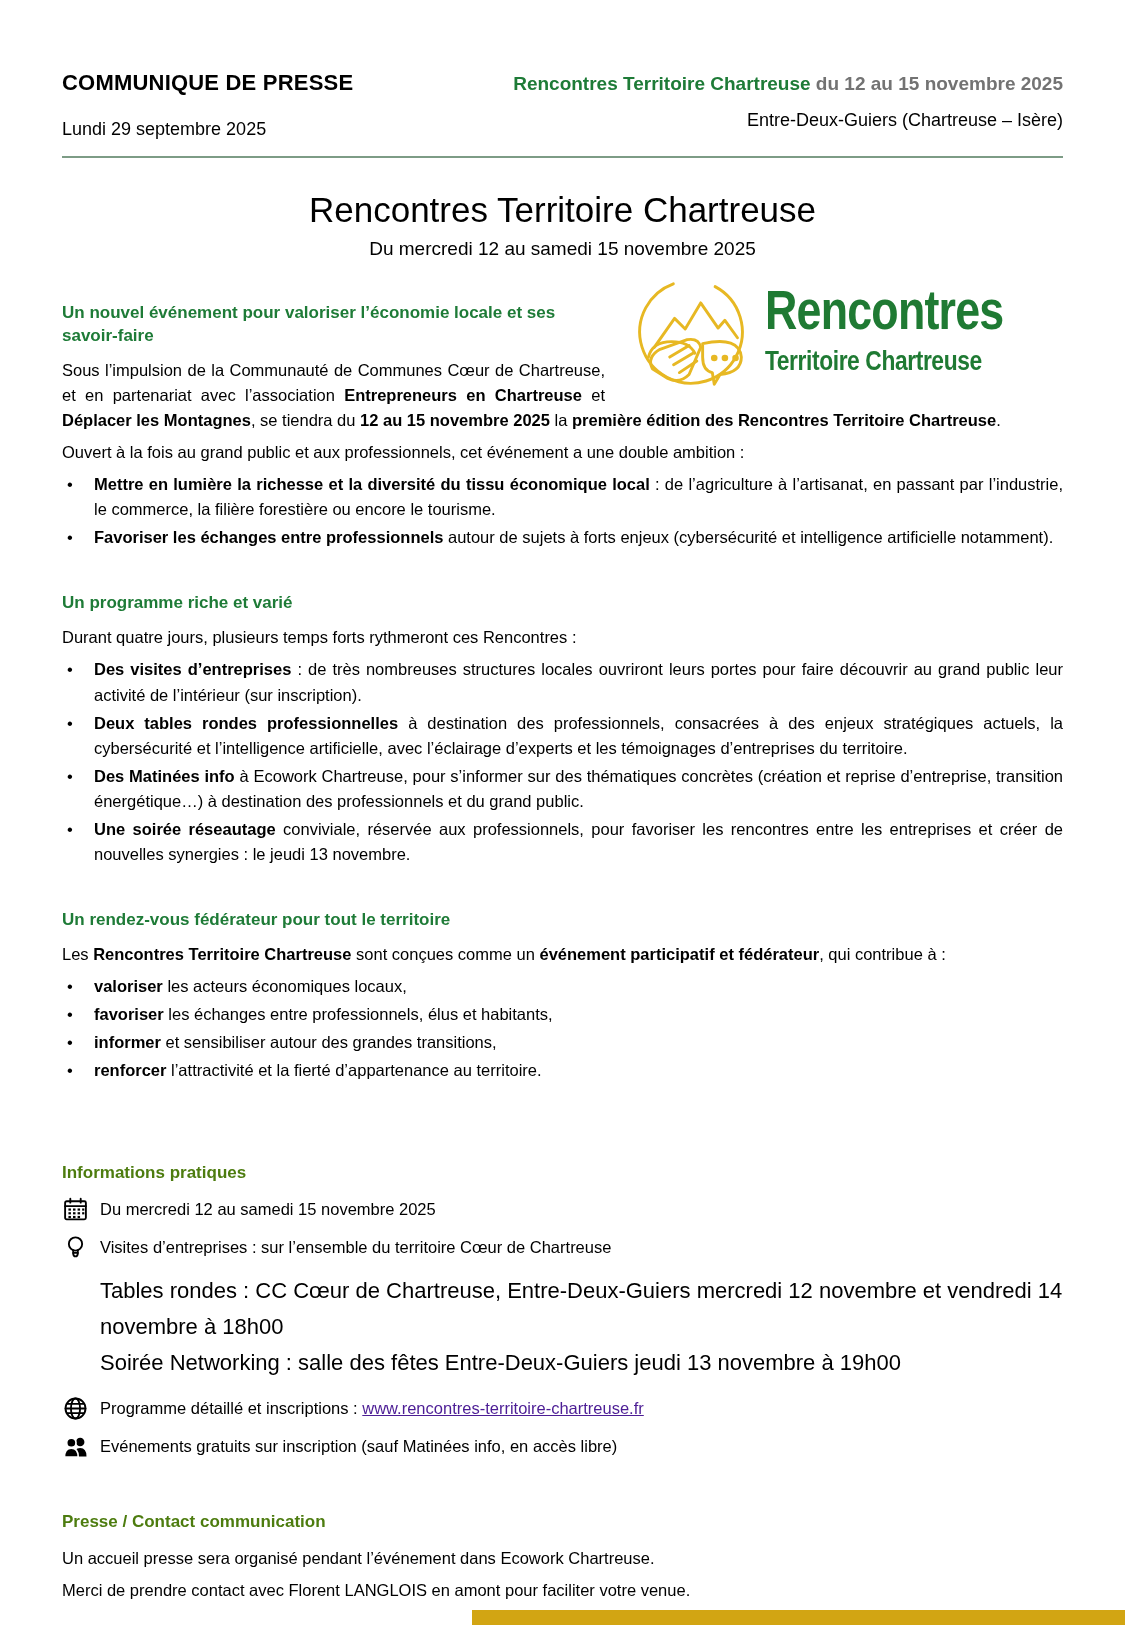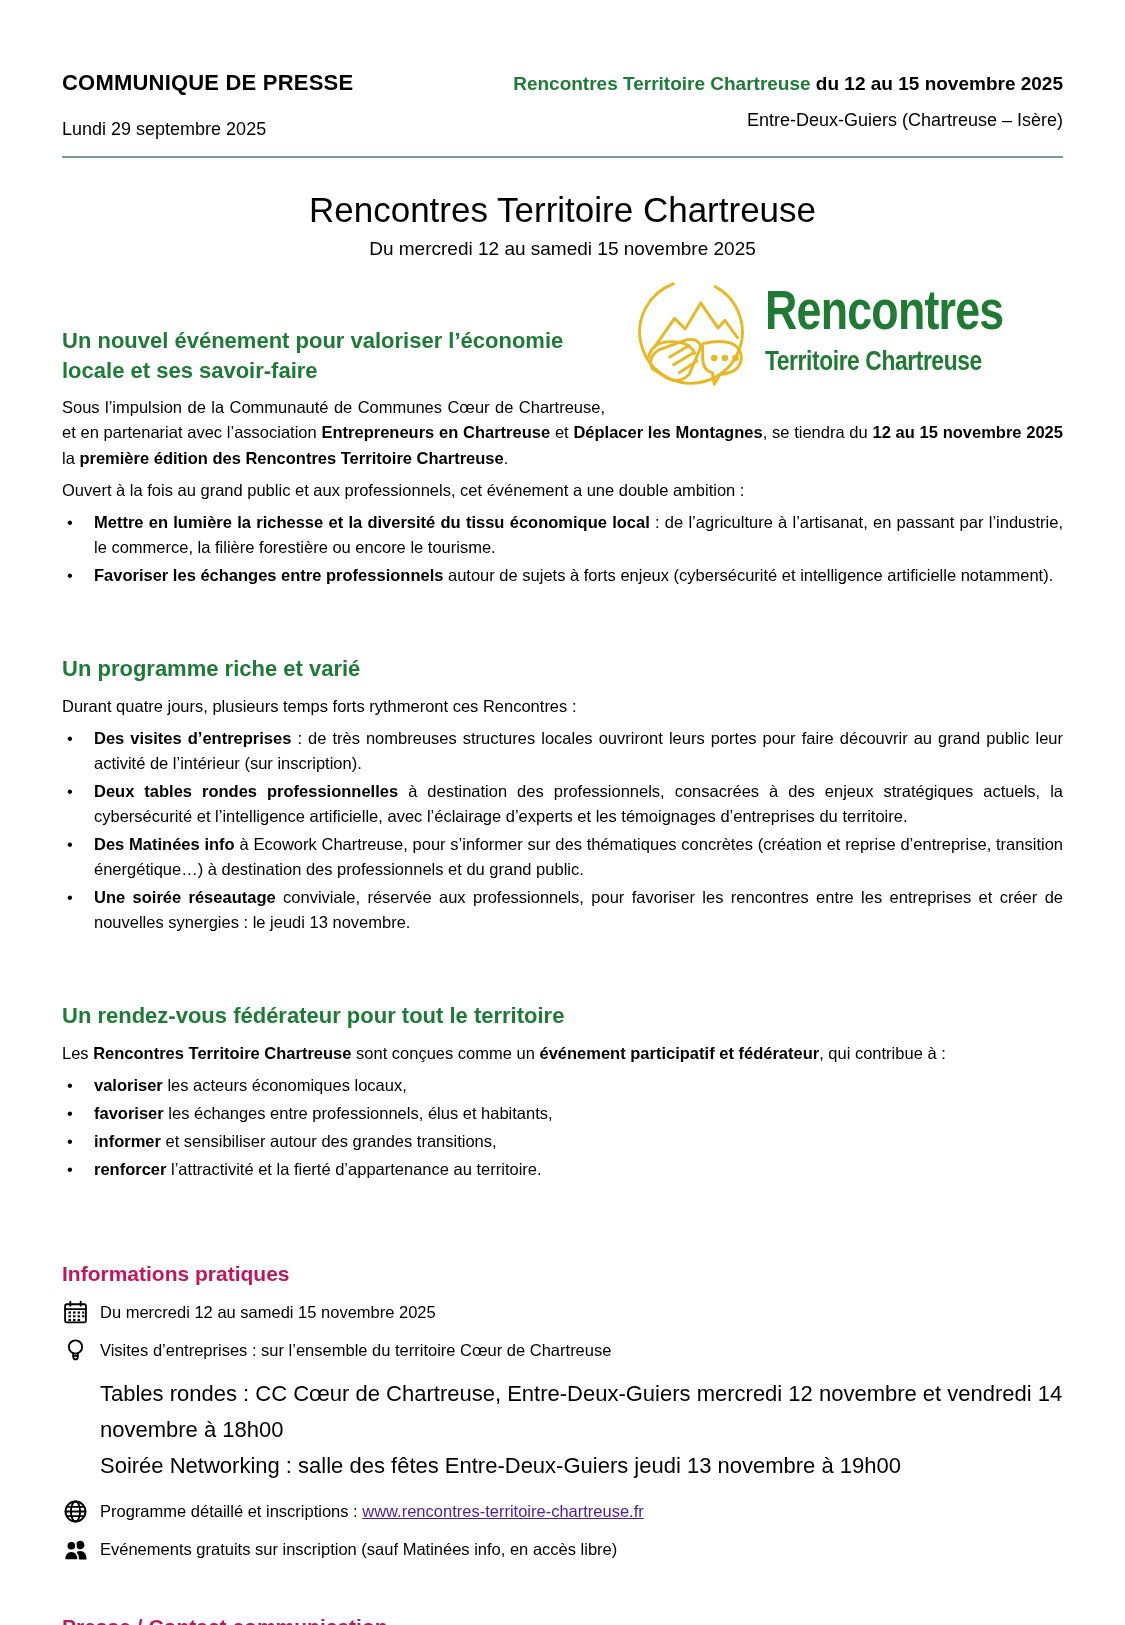--- a/index.html
+++ b/index.html
@@ -12,31 +12,31 @@
   .content { padding:70px 62px 0 62px; }
 
   
   .hdr { display:flex; justify-content:space-between; align-items:flex-start; }
   .hdr-left  { text-align:left; }
   .hdr-right { text-align:right; }
   .kicker { font-size:22px; font-weight:bold; letter-spacing:.2px; }
   .hdr-date { font-size:18px; margin-top:23px; }
   .hdr-event { font-size:19px; font-weight:bold; margin-top:3px; }
   .hdr-event .ev-name { color:#1e7b37; }
-  .hdr-event .ev-dates { color:#000000; }
+  .hdr-event .ev-dates { color:#737373; }
   .hdr-loc { font-size:18px; margin-top:15px; }
   .rule { border:none; border-top:2px solid #7d9c86; margin:16px 0 0 0; }
 
   
   .doc-title { text-align:center; font-size:35px; font-weight:normal; margin-top:32px; }
   .doc-subtitle { text-align:center; font-size:19px; margin-top:8px; }
 
   
-  h2.sec { color:#1e7b37; font-size:22px; font-weight:bold; line-height:1.35; margin:66px 0 10px 0; }
-  h3.small-sec { color:#be185d; font-size:21px; font-weight:bold; margin:80px 0 14px 0; }
+  h2.sec { color:#1e7b37; font-size:17px; font-weight:bold; line-height:1.35; margin:42px 0 10px 0; }
+  h3.small-sec { color:#4d7c0f; font-size:17px; font-weight:bold; margin:80px 0 14px 0; }
   h3.press-sec { margin-top:52px; }
   p.body { font-size:16.5px; line-height:1.52; text-align:justify; margin:7px 0; }
   p.clear-r { clear:right; }
 
   ul.bullets { list-style:none; margin:2px 0 6px 0; }
   ul.bullets li { display:flex; font-size:16.5px; line-height:1.52; margin:3px 0; }
   ul.bullets .dot { width:32px; padding-left:5px; flex:none; }
   ul.bullets .btxt { flex:1; text-align:justify; }
 
   
@@ -214,20 +214,21 @@
         <circle cx="17.5" cy="8.6" r="4.1" fill="#000"></circle>
         <path d="M11.4 22.6 Q11.4 14.4 17.5 14.4 Q23.6 14.4 23.6 22.6 Z" fill="#000"></path>
         <circle cx="9" cy="9.4" r="4.5" fill="#000" stroke="#fff" stroke-width="1.6"></circle>
         <path d="M2.4 23.2 Q2.4 14.6 9 14.6 Q15.6 14.6 15.6 23.2 Z" fill="#000" stroke="#fff" stroke-width="1.6"></path>
       </svg>
       <div class="info-body">Evénements gratuits sur inscription (sauf Matinées info, en accès libre)</div>
     </div>
 
     <h3 class="small-sec press-sec">Presse / Contact communication</h3>
     <p class="body" style="text-align:left;">Un accueil presse sera organisé pendant l’événement dans Ecowork Chartreuse.</p>
+    <p class="body" style="text-align:left; margin-top:2px;">Merci de prendre contact avec Florent LANGLOIS en amont pour faciliter votre venue.</p>
   </div>
 
   <div class="band">
     <div class="band-left">
       <div class="band-title">
         <div>POUR RIEN MANQUER DE L’ACTUALITE DES RENCONTRES</div>
 
       </div>
 
     </div>

